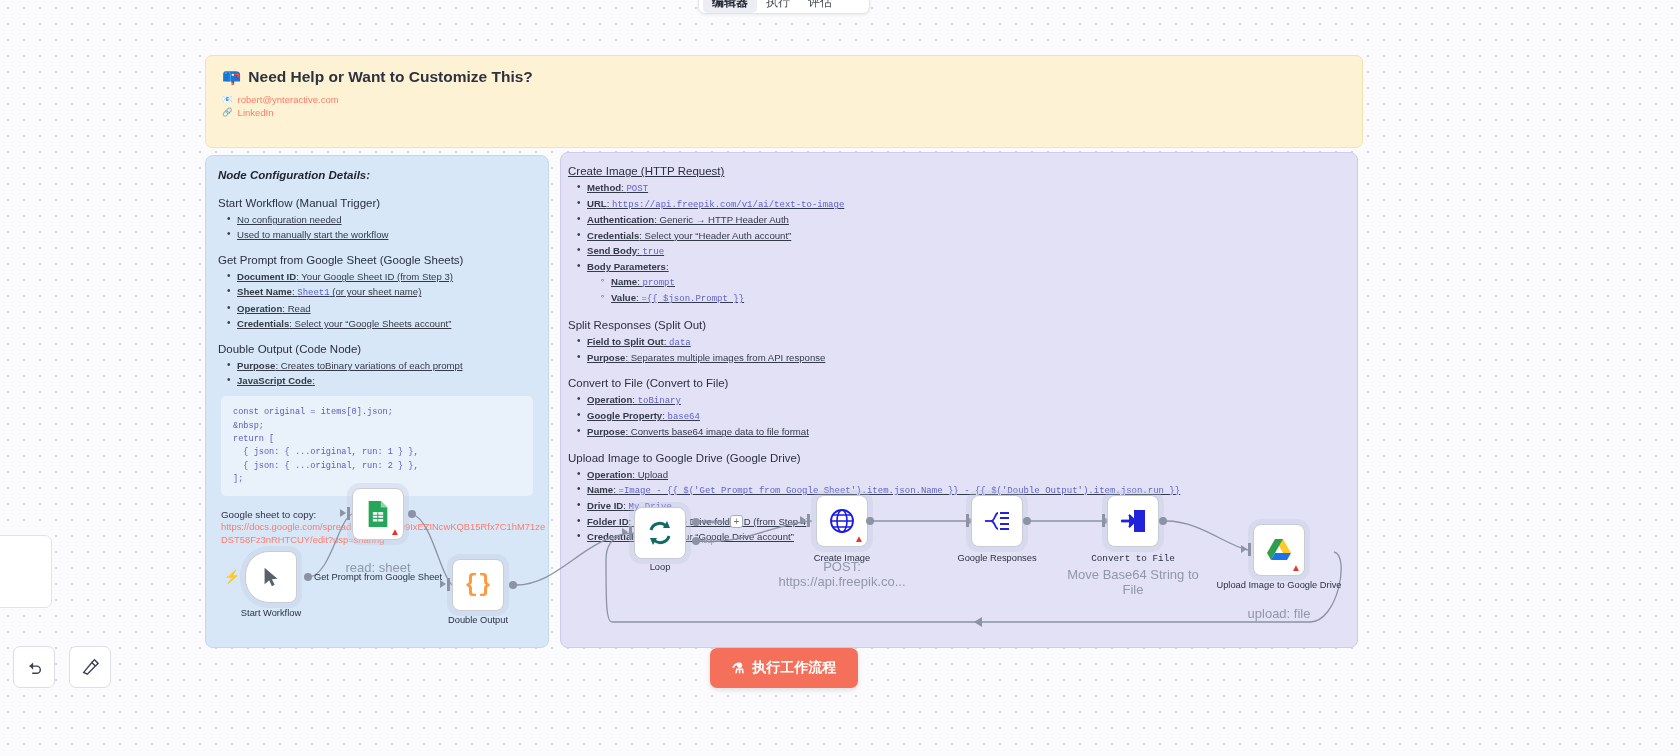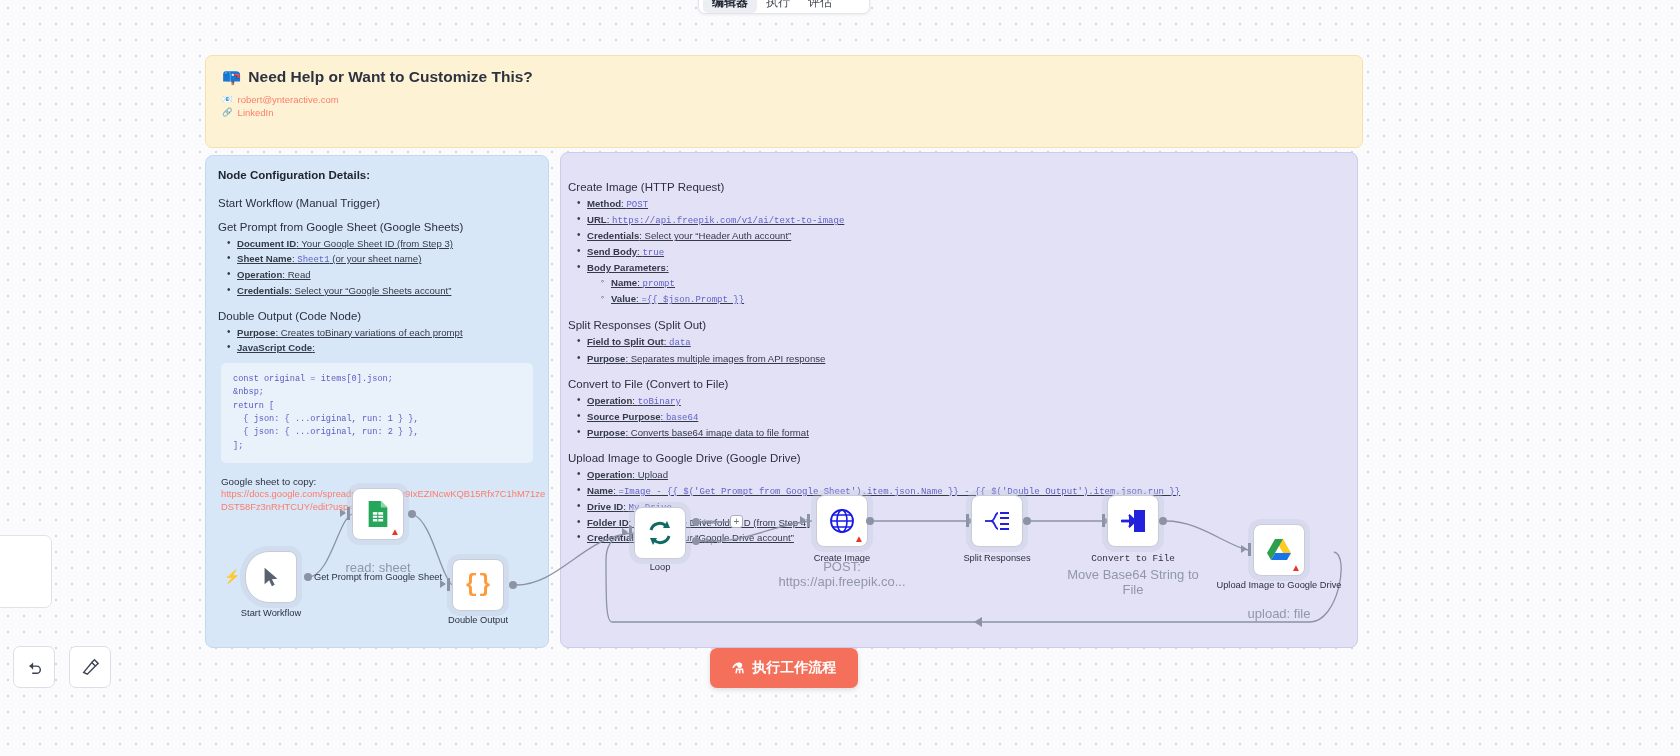--- a/index.html
+++ b/index.html
@@ -72,23 +72,23 @@
   .panel-right {
     position: absolute; left: 560px; top: 152px;
     width: 798px; height: 496px;
     background: #e3e1f5;
     border: 1px solid #cfcceb;
     border-radius: 8px;
     padding: 12px 0 0 7px;
     overflow: hidden;
   }
 
-  .cfg-head { font-size: 11.5px; font-weight: 700; color: #212530; margin-bottom: 16px; }
+  .cfg-head { font-size: 11.5px; font-weight: 700; color: #212530; margin-bottom: 16px; font-style: italic; }
   .sec-title { font-size: 11.5px; color: #2b3040; margin: 12px 0 3px 0; }
-  .panel-right .sec-title:first-child { margin-top: 16px; }
+  .panel-right .sec-title:first-child { margin-top: 0; text-decoration: underline; }
   ul.cfg { list-style: none; margin: 0 0 0 9px; padding: 0; }
   ul.cfg li {
     position: relative;
     font-size: 9.6px; color: #343a48;
     line-height: 1.58;
     padding-left: 10px;
     text-decoration: underline;
   }
   ul.cfg li::before {
     content: "•"; position: absolute; left: 0; top: -1px;
@@ -222,20 +222,24 @@
     <div class="help-link-row">
       <span class="mini-ico">🔗</span>
       <a class="help-link" href="#">LinkedIn</a>
     </div>
   </div>
 
   <div class="panel-left">
     <div class="cfg-head">Node Configuration Details:</div>
 
     <div class="sec-title">Start Workflow (Manual Trigger)</div>
+    <ul class="cfg">
+      <li><span>No configuration needed</span></li>
+      <li><span>Used to manually start the workflow</span></li>
+    </ul>
 
     <div class="sec-title">Get Prompt from Google Sheet (Google Sheets)</div>
     <ul class="cfg">
       <li><span class="k">Document ID</span><span>: Your Google Sheet ID (from Step 3)</span></li>
       <li><span class="k">Sheet Name</span><span>: </span><span class="code">Sheet1</span><span> (or your sheet name)</span></li>
       <li><span class="k">Operation</span><span>: Read</span></li>
       <li><span class="k">Credentials</span><span>: Select your “Google Sheets account”</span></li>
     </ul>
 
     <div class="sec-title">Double Output (Code Node)</div>
@@ -253,40 +257,41 @@
 
     <div class="sheet-lead">Google sheet to copy:</div>
     <a class="sheet-url" href="#">https://docs.google.com/spreadsheets/d/1_u9IxEZINcwKQB15Rfx7C1hM71zeDST58Fz3nRHTCUY/edit?usp=sharing</a>
   </div>
 
   <div class="panel-right">
     <div class="sec-title">Create Image (HTTP Request)</div>
     <ul class="cfg">
       <li><span class="k">Method</span><span>: </span><span class="code">POST</span></li>
       <li><span class="k">URL</span><span>: </span><span class="code">https://api.freepik.com/v1/ai/text-to-image</span></li>
+      <li><span class="k">Authentication</span><span>: Generic → HTTP Header Auth</span></li>
       <li><span class="k">Credentials</span><span>: Select your “Header Auth account”</span></li>
       <li><span class="k">Send Body</span><span>: </span><span class="code">true</span></li>
       <li><span class="k">Body Parameters</span><span>:</span>
         <ul class="sub">
           <li><span class="k">Name</span><span>: </span><span class="code">prompt</span></li>
           <li><span class="k">Value</span><span>: </span><span class="code">={{ $json.Prompt }}</span></li>
         </ul>
       </li>
     </ul>
 
     <div class="sec-title">Split Responses (Split Out)</div>
     <ul class="cfg">
       <li><span class="k">Field to Split Out</span><span>: </span><span class="code">data</span></li>
       <li><span class="k">Purpose</span><span>: Separates multiple images from API response</span></li>
     </ul>
 
     <div class="sec-title">Convert to File (Convert to File)</div>
     <ul class="cfg">
       <li><span class="k">Operation</span><span>: </span><span class="code">toBinary</span></li>
-      <li><span class="k">Source Purpose</span><span>: </span><span class="code">base64</span></li>
+      <li><span class="k">Google Property</span><span>: </span><span class="code">base64</span></li>
       <li><span class="k">Purpose</span><span>: Converts base64 image data to file format</span></li>
     </ul>
 
     <div class="sec-title">Upload Image to Google Drive (Google Drive)</div>
     <ul class="cfg">
       <li><span class="k">Operation</span><span>: Upload</span></li>
       <li><span class="k">Name</span><span>: </span><span class="code">=Image - {{ $('Get Prompt from Google Sheet').item.json.Name }} - {{ $('Double Output').item.json.run }}</span></li>
       <li><span class="k">Drive ID</span><span>: </span><span class="code">My Drive</span></li>
       <li><span class="k">Folder ID</span><span>: Your Google Drive folder ID (from Step 4)</span></li>
       <li><span class="k">Credentials</span><span>: Select your “Google Drive account”</span></li>
@@ -384,21 +389,21 @@
     <svg width="26" height="24" viewBox="0 0 26 24">
       <g stroke="#2222dd" stroke-width="1.8" fill="none">
         <path d="M1 12 h6"></path>
         <path d="M7 12 C11 12 11 4 14 4"></path>
         <path d="M7 12 C11 12 11 20 14 20"></path>
         <path d="M16 4 h9 M16 9 h9 M16 15 h9 M16 20 h9"></path>
       </g>
     </svg>
   </div>
   <div class="dot" style="left:1023px; top:517px;"></div>
-  <div class="node-label" style="left:932px; top:553px;">Split Responses</div>
+  <div class="node-label" style="left:932px; top:553px;">Google Responses</div>
 
   <div class="arrowbar" style="left:1102px; top:514px;"></div>
   <div class="node" style="left:1107px; top:495px;">
     <svg width="26" height="26" viewBox="0 0 26 26">
       <path d="M14 2 h11 v22 h-11 z" fill="#2222dd"></path>
       <path d="M1 13 h13 M9 7 l6 6 l-6 6" stroke="#2222dd" stroke-width="2.4" fill="none"></path>
       <path d="M14 2 h11 v22 h-11 z" fill="#2222dd"></path>
       <path d="M2 13 h12" stroke="#2222dd" stroke-width="2.4"></path>
       <polygon points="9,6 16,13 9,20" fill="#2222dd"></polygon>
     </svg>

